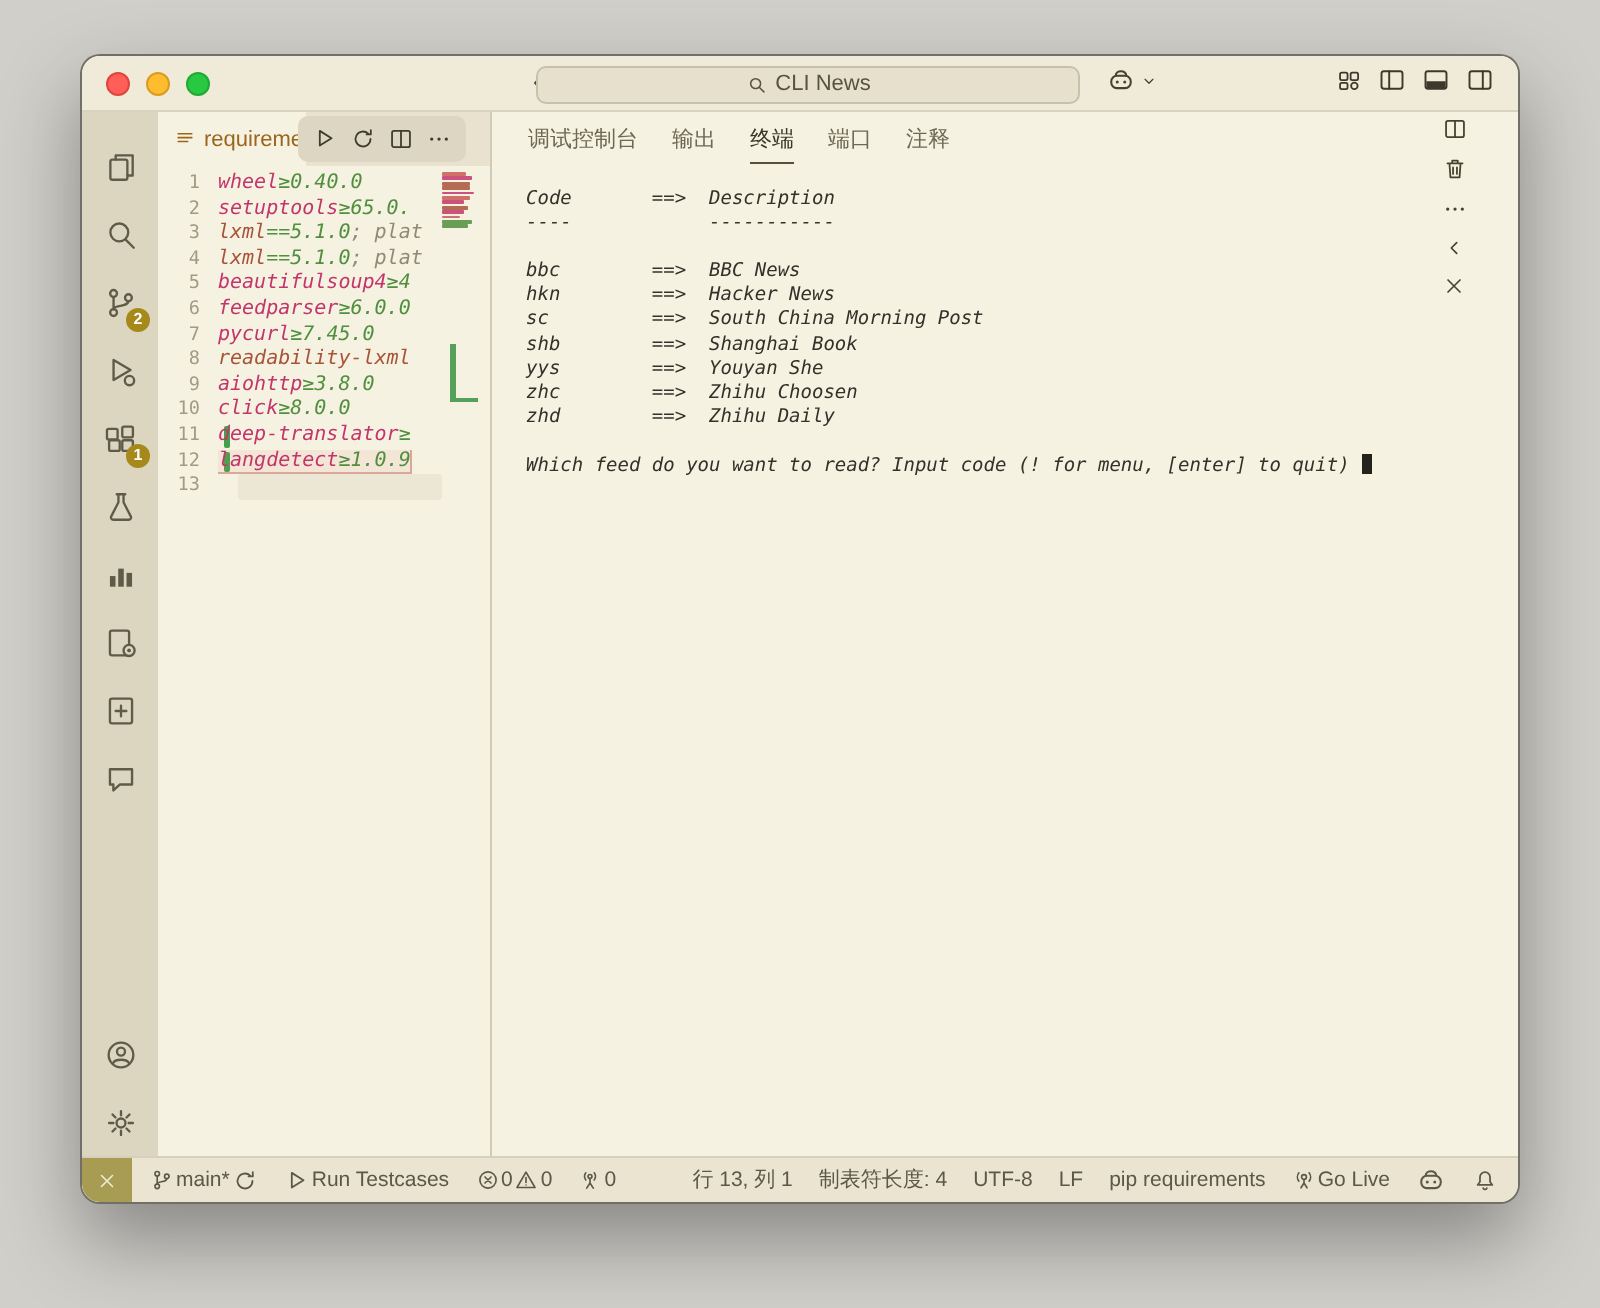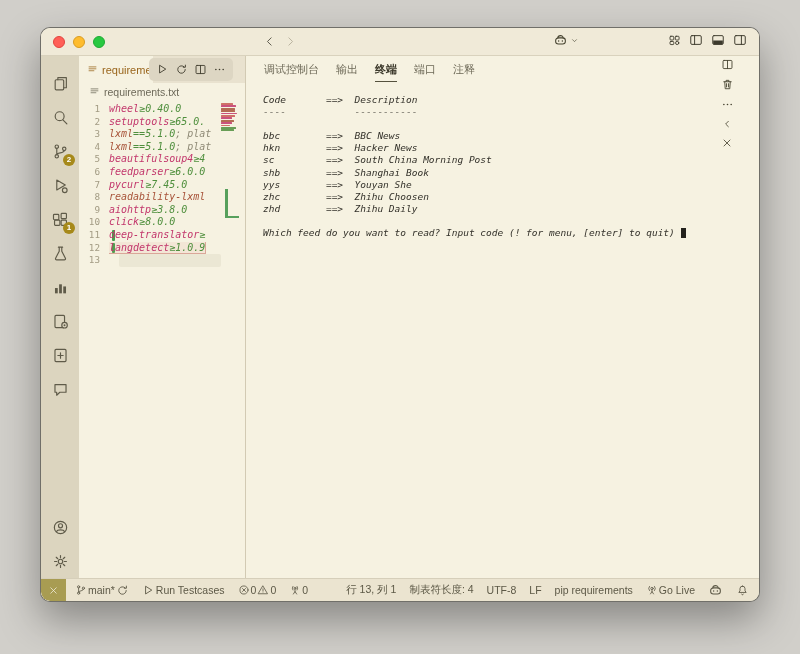--- a/index.html
+++ b/index.html
@@ -40,21 +40,21 @@
   .minimap{position:absolute;top:3px;right:4px;width:20px;display:flex;flex-direction:column;gap:.6px;}
   .minimap div{height:1.8px;border-radius:.5px;}
   .greenL{position:absolute;left:146px;top:89px;width:15px;height:29px;}
   .greenL:before{content:"";position:absolute;left:0;top:0;width:2.5px;height:29px;background:#57a05c;}
   .greenL:after{content:"";position:absolute;left:0;bottom:0;width:14px;height:2.5px;background:#57a05c;}
   
   .panel{flex:1;display:flex;flex-direction:column;background:#f6f2e1;min-width:0;}
   .phead{height:27px;display:flex;align-items:center;padding:0 14px 0 18px;flex:0 0 auto;}
   .ptabs{display:flex;gap:17px;font-size:11px;color:#6d6957;}
   .ptab{padding:5px 0 4px;white-space:nowrap;}
-  .ptab.active{color:#3c392b;font-weight:bold;border-bottom:1.5px solid #55513d;}
+  .ptab.active{color:#3c392b;font-weight:normal;border-bottom:1.5px solid #55513d;}
   .pactions{margin-left:auto;display:flex;align-items:center;gap:7px;color:#45422f;font-size:11px;flex-direction:column;}
   .pactions .lbl{margin-left:1px;color:#3f3c2e;}
   .term{flex:1;padding:11px 6px 0 17px;overflow:hidden;}
   .term pre{margin:0;font-family:"DejaVu Sans Mono",monospace;font-style:italic;font-size:9.5px;line-height:12.1px;color:#33312a;}
   .cursorblock{display:inline-block;width:5.5px;height:10px;background:#23221c;vertical-align:-1.5px;}
   
   .statusbar{height:23px;background:#ebe4d0;border-top:1px solid #d6cfba;display:flex;align-items:center;font-size:10.5px;color:#5c5846;flex:0 0 auto;padding-right:10px;}
   .remotebox{width:25px;height:100%;background:#a89c52;color:#f2eedd;display:flex;align-items:center;justify-content:center;margin-right:9px;border-bottom-left-radius:9px;flex:0 0 auto;}
   .sb-group{display:flex;align-items:center;gap:13px;}
   .sb-right{margin-left:auto;display:flex;gap:13px;}
@@ -77,20 +77,29 @@
           <svg width="13" height="13" viewBox="0 0 16 16" fill="none" stroke="currentColor" stroke-width="1.1" stroke-linecap="round" stroke-linejoin="round">
             <path d="M10 3.5 5.5 8 10 12.5"></path>
           </svg>
         </span>
       <span class="iconbtn dis">
           <svg width="13" height="13" viewBox="0 0 16 16" fill="none" stroke="currentColor" stroke-width="1.1" stroke-linecap="round" stroke-linejoin="round">
             <path d="M6 3.5 10.5 8 6 12.5"></path>
           </svg>
         </span>
     </div>
+    <div class="searchpill">
+      <span class="iconbtn">
+          <svg width="11" height="11" viewBox="0 0 16 16" fill="none" stroke="currentColor" stroke-width="1.1" stroke-linecap="round" stroke-linejoin="round">
+            <circle cx="7" cy="7" r="3.6"></circle>
+            <path d="M9.8 9.8 13 13"></path>
+          </svg>
+        </span>
+      <span>CLI News</span>
+    </div>
     <div class="tb-copilot">
       <span class="iconbtn">
           <svg width="15" height="15" viewBox="0 0 16 16" fill="none" stroke="currentColor" stroke-width="1.1" stroke-linecap="round" stroke-linejoin="round">
             <rect x="2.8" y="5.2" width="10.4" height="6.6" rx="3"></rect>
             <circle cx="6" cy="8.5" r=".8" fill="currentColor" stroke="none"></circle>
             <circle cx="10" cy="8.5" r=".8" fill="currentColor" stroke="none"></circle>
             <path d="M5.2 5.2c0-3.2 5.6-3.2 5.6 0"></path>
           </svg>
         </span>
       <span class="iconbtn">
@@ -266,28 +275,20 @@
               </svg>
             </span>
             <span class="iconbtn">
               <svg width="13" height="13" viewBox="0 0 16 16" fill="none" stroke="currentColor" stroke-width="1.1" stroke-linecap="round" stroke-linejoin="round">
                 <circle cx="3.5" cy="8" r="1" fill="currentColor" stroke="none"></circle>
                 <circle cx="8" cy="8" r="1" fill="currentColor" stroke="none"></circle>
                 <circle cx="12.5" cy="8" r="1" fill="currentColor" stroke="none"></circle>
               </svg>
             </span>
           </div>
-      </div>
-      <div class="crumb">
-        <span class="iconbtn">
-            <svg width="11" height="11" viewBox="0 0 16 16" fill="none" stroke="currentColor" stroke-width="1.1" stroke-linecap="round" stroke-linejoin="round">
-              <path d="M3 4.2h10M3 7h10M3 9.8h7"></path>
-            </svg>
-          </span>
-        <span>requirements.txt</span>
       </div>
       <div class="code" id="code">
         <div class="cl"><div class="ln">1</div><div class="txt"><span style="color: rgb(194, 54, 107);">wheel</span><span style="color: rgb(79, 143, 61);">≥</span><span style="color: rgb(79, 143, 61);">0.40.0</span></div></div>
           <div class="cl"><div class="ln">2</div><div class="txt"><span style="color: rgb(194, 54, 107);">setuptools</span><span style="color: rgb(79, 143, 61);">≥</span><span style="color: rgb(79, 143, 61);">65.0.</span></div></div>
           <div class="cl"><div class="ln">3</div><div class="txt"><span style="color: rgb(168, 84, 58);">lxml</span><span style="color: rgb(79, 143, 61);">==</span><span style="color: rgb(79, 143, 61);">5.1.0</span><span style="color: rgb(144, 139, 119);">; plat</span></div></div>
           <div class="cl"><div class="ln">4</div><div class="txt"><span style="color: rgb(168, 84, 58);">lxml</span><span style="color: rgb(79, 143, 61);">==</span><span style="color: rgb(79, 143, 61);">5.1.0</span><span style="color: rgb(144, 139, 119);">; plat</span></div></div>
           <div class="cl"><div class="ln">5</div><div class="txt"><span style="color: rgb(194, 54, 107);">beautifulsoup4</span><span style="color: rgb(79, 143, 61);">≥</span><span style="color: rgb(79, 143, 61);">4</span></div></div>
           <div class="cl"><div class="ln">6</div><div class="txt"><span style="color: rgb(194, 54, 107);">feedparser</span><span style="color: rgb(79, 143, 61);">≥</span><span style="color: rgb(79, 143, 61);">6.0.0</span></div></div>
           <div class="cl"><div class="ln">7</div><div class="txt"><span style="color: rgb(194, 54, 107);">pycurl</span><span style="color: rgb(79, 143, 61);">≥</span><span style="color: rgb(79, 143, 61);">7.45.0</span></div></div>
           <div class="cl"><div class="ln">8</div><div class="txt"><span style="color: rgb(168, 84, 58);">readability-lxml</span></div></div>

